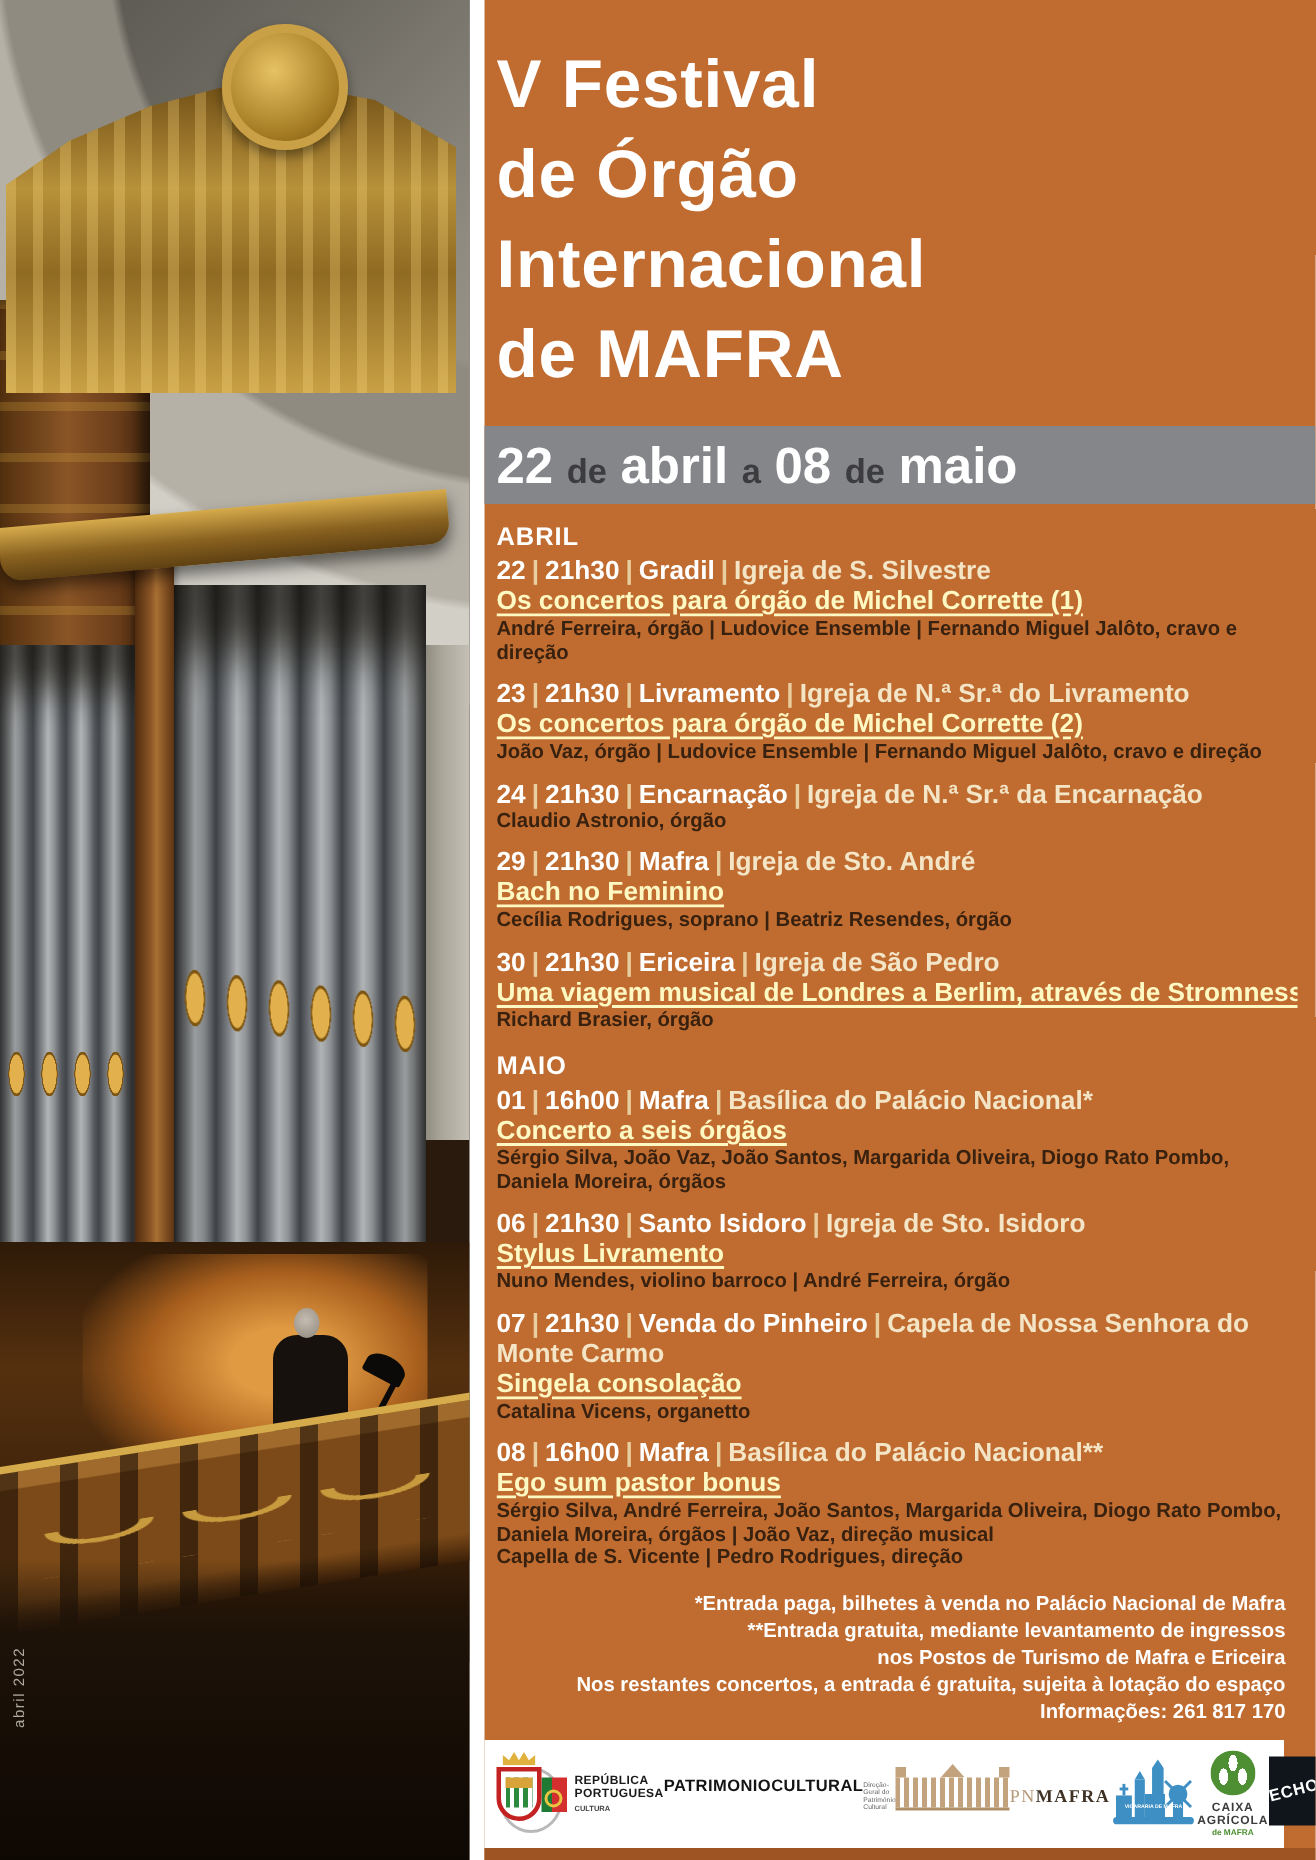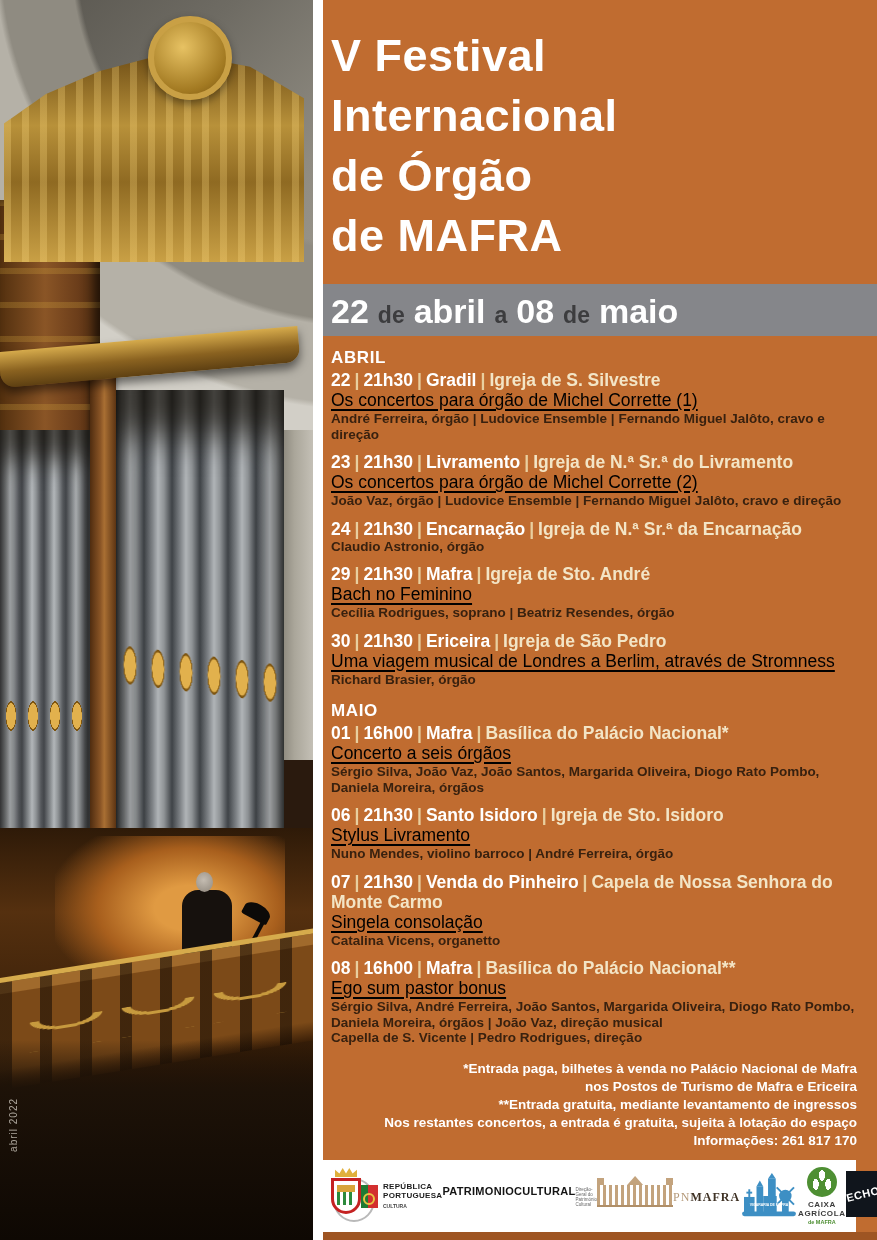--- a/index.html
+++ b/index.html
@@ -112,21 +112,21 @@
   .seg-sm { color:#3c3c3e; font-weight:bold; font-size:23px; margin-right:9px; }
 
   .schedule { padding:12px 12px 0 8px; }
   .month-label { font-size:17px; font-weight:bold; color:#fff; line-height:20px; letter-spacing:.6px; margin-bottom:2px; }
   .month { margin-bottom:14px; }
   .event { margin-bottom:10px; }
   .ev-head { font-size:17.5px; line-height:20px; font-weight:bold; color:#ffffff; }
   .ev-head .sep { color:#e9cf9f; padding:0 4px; }
   .ev-venue { color:#f3e5c6; }
   .ev-title {
-    font-size:17.5px; line-height:21px; font-weight:normal; color:#000000;
+    font-size:17.5px; line-height:21px; font-weight:bold; color:#fef9c3;
     text-decoration:underline; text-decoration-thickness:2px; text-underline-offset:3px;
     white-space:nowrap; overflow:hidden;
   }
   .ev-perf { font-size:13.5px; line-height:15.5px; font-weight:bold; color:#38210f; }
 
   .notes { margin-top:12px; padding-right:20px; text-align:right; }
   .note-line { font-size:13.5px; line-height:18px; font-weight:bold; color:#ffffff; }
 
   
   .logo-strip {
@@ -212,22 +212,22 @@
     <div class="railing"></div>
     <div class="garland"></div>
   </div>
   <div class="ph bottom-dark"></div>
   <div class="ph caption">abril 2022</div>
 </div>
 
 <div class="panel">
   <div class="title">
       <div class="title-line">V Festival</div>
+      <div class="title-line">de Órgão</div>
       <div class="title-line">Internacional</div>
-      <div class="title-line">de Órgão</div>
       <div class="title-line">de MAFRA</div>
     </div>
   <div class="banner">
     <span style="display:flex;align-items:baseline;">
         <span class="seg-em">22</span>
         <span class="seg-sm">de</span>
         <span class="seg-em">abril</span>
         <span class="seg-sm">a</span>
         <span class="seg-em">08</span>
         <span class="seg-sm">de</span>
@@ -282,22 +282,22 @@
         <div class="event">
           <div class="ev-head"><span class="ev-strong">08</span><span class="sep">|</span><span class="ev-strong">16h00</span><span class="sep">|</span><span class="ev-strong">Mafra</span><span class="sep">|</span><span class="ev-venue">Basílica do Palácio Nacional**</span></div>
           <div class="ev-title">Ego sum pastor bonus</div>
           <div class="ev-perf">Sérgio Silva, André Ferreira, João Santos, Margarida Oliveira, Diogo Rato Pombo, Daniela Moreira, órgãos | João Vaz, direção musical</div>
           <div class="ev-perf">Capella de S. Vicente | Pedro Rodrigues, direção</div>
         </div>
       </div>
     </div>
   <div class="notes">
       <div class="note-line">*Entrada paga, bilhetes à venda no Palácio Nacional de Mafra</div>
+      <div class="note-line">**Entrada gratuita, mediante levantamento de ingressos</div>
       <div class="note-line">nos Postos de Turismo de Mafra e Ericeira</div>
-      <div class="note-line">**Entrada gratuita, mediante levantamento de ingressos</div>
       <div class="note-line">Nos restantes concertos, a entrada é gratuita, sujeita à lotação do espaço</div>
       <div class="note-line">Informações: 261 817 170</div>
     </div>
 
   <div class="logo-strip">
     <div class="logo crest">
       <div class="crest-ring"></div>
       <div style="position:relative;z-index:1;width:100%;">
         <div class="crest-crown"></div>
         <div class="crest-shield"></div>

